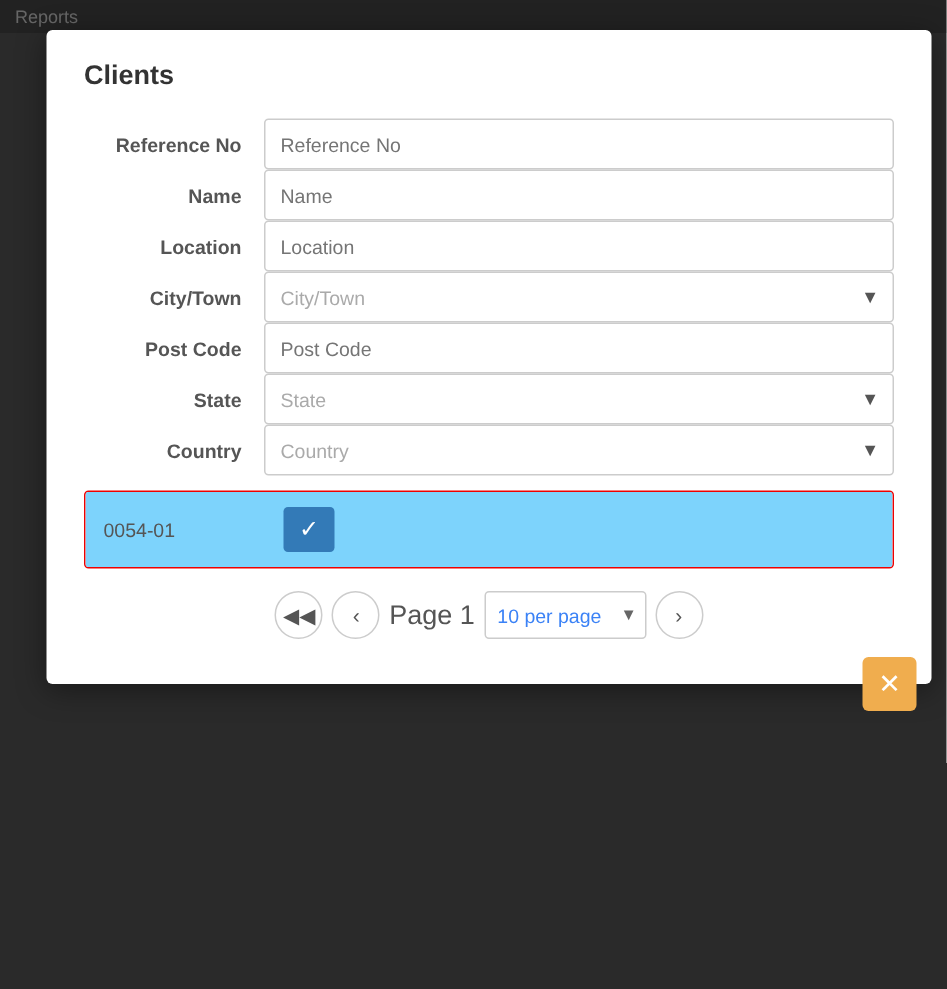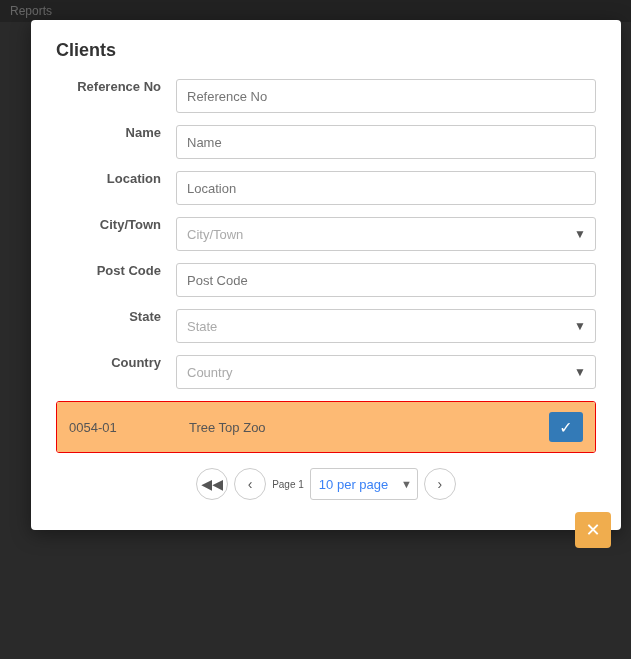--- a/index.html
+++ b/index.html
@@ -42,22 +42,22 @@
       box-shadow: 0 4px 20px rgba(0,0,0,0.4);
     }
     .modal-title {
       font-size: 18px;
       font-weight: bold;
       color: #333;
       margin-bottom: 18px;
     }
     .form-row {
       display: flex;
-      align-items: flex-start;
-      margin-bottom: 12px;
+      align-items: center;
+      margin-bottom: 0;
     }
     .form-label {
       width: 120px;
       text-align: right;
       padding-right: 15px;
       font-weight: bold;
       color: #555;
       font-size: 13px;
     }
     .form-control {
@@ -101,21 +101,21 @@
     .results-table {
       border: 1.5px solid #e00;
       border-radius: 3px;
       margin: 10px 0 15px 0;
       overflow: hidden;
     }
     .result-row {
       display: flex;
       align-items: center;
       padding: 10px 12px;
-      background: #fdba74;
+      background: #7dd3fc;
     }
     .result-ref {
       width: 120px;
       color: #555;
       font-size: 13px;
     }
     .result-name {
       flex: 1;
       color: #555;
       font-size: 13px;
@@ -147,21 +147,21 @@
       border-radius: 50%;
       background: #fff;
       cursor: pointer;
       display: flex;
       align-items: center;
       justify-content: center;
       font-size: 14px;
       color: #555;
     }
     .page-label {
-      font-size: 10px;
+      font-size: 18px;
       color: #555;
     }
     .page-select-wrapper {
       position: relative;
     }
     .page-select {
       height: 32px;
       border: 1px solid #ccc;
       border-radius: 3px;
       padding: 0 28px 0 8px;
@@ -255,21 +255,20 @@
         <select class="form-select">
           <option value="">Country</option>
         </select>
         <span class="select-arrow">▼</span>
       </div>
     </div>
 
     <div class="results-table">
       <div class="result-row">
         <span class="result-ref">0054-01</span>
-        <span class="result-name">Tree Top Zoo</span>
         <button class="select-btn">
           <span>✓</span>
         </button>
       </div>
     </div>
 
     <div class="pagination">
       <button class="page-btn">
         <span>◀◀</span>
       </button>

